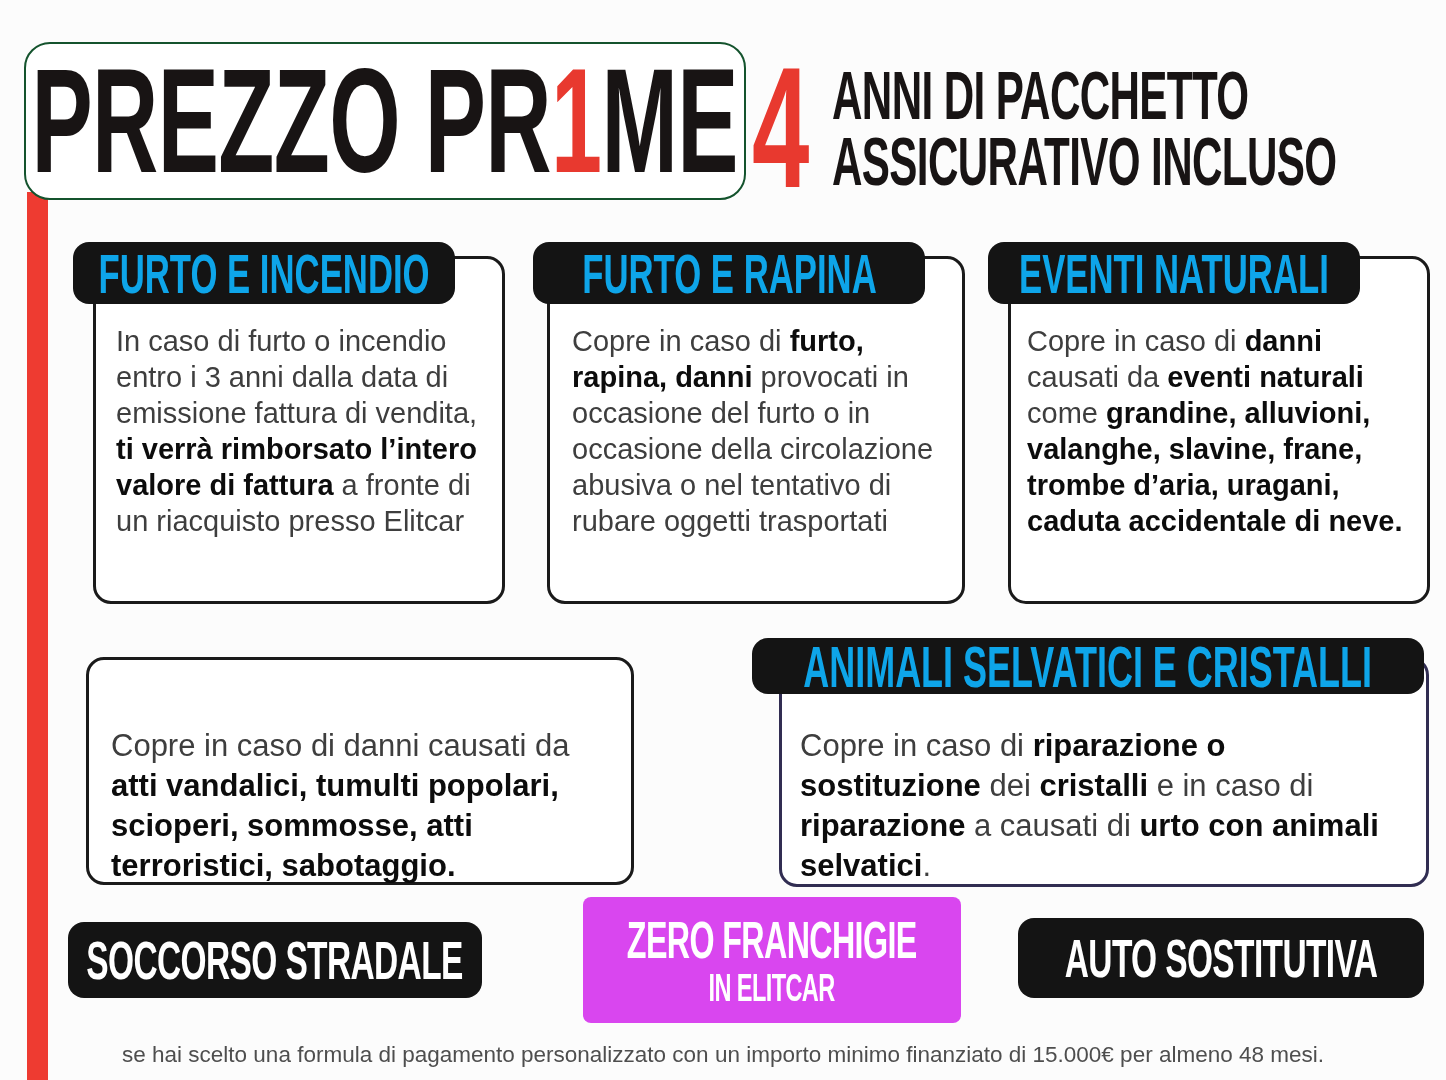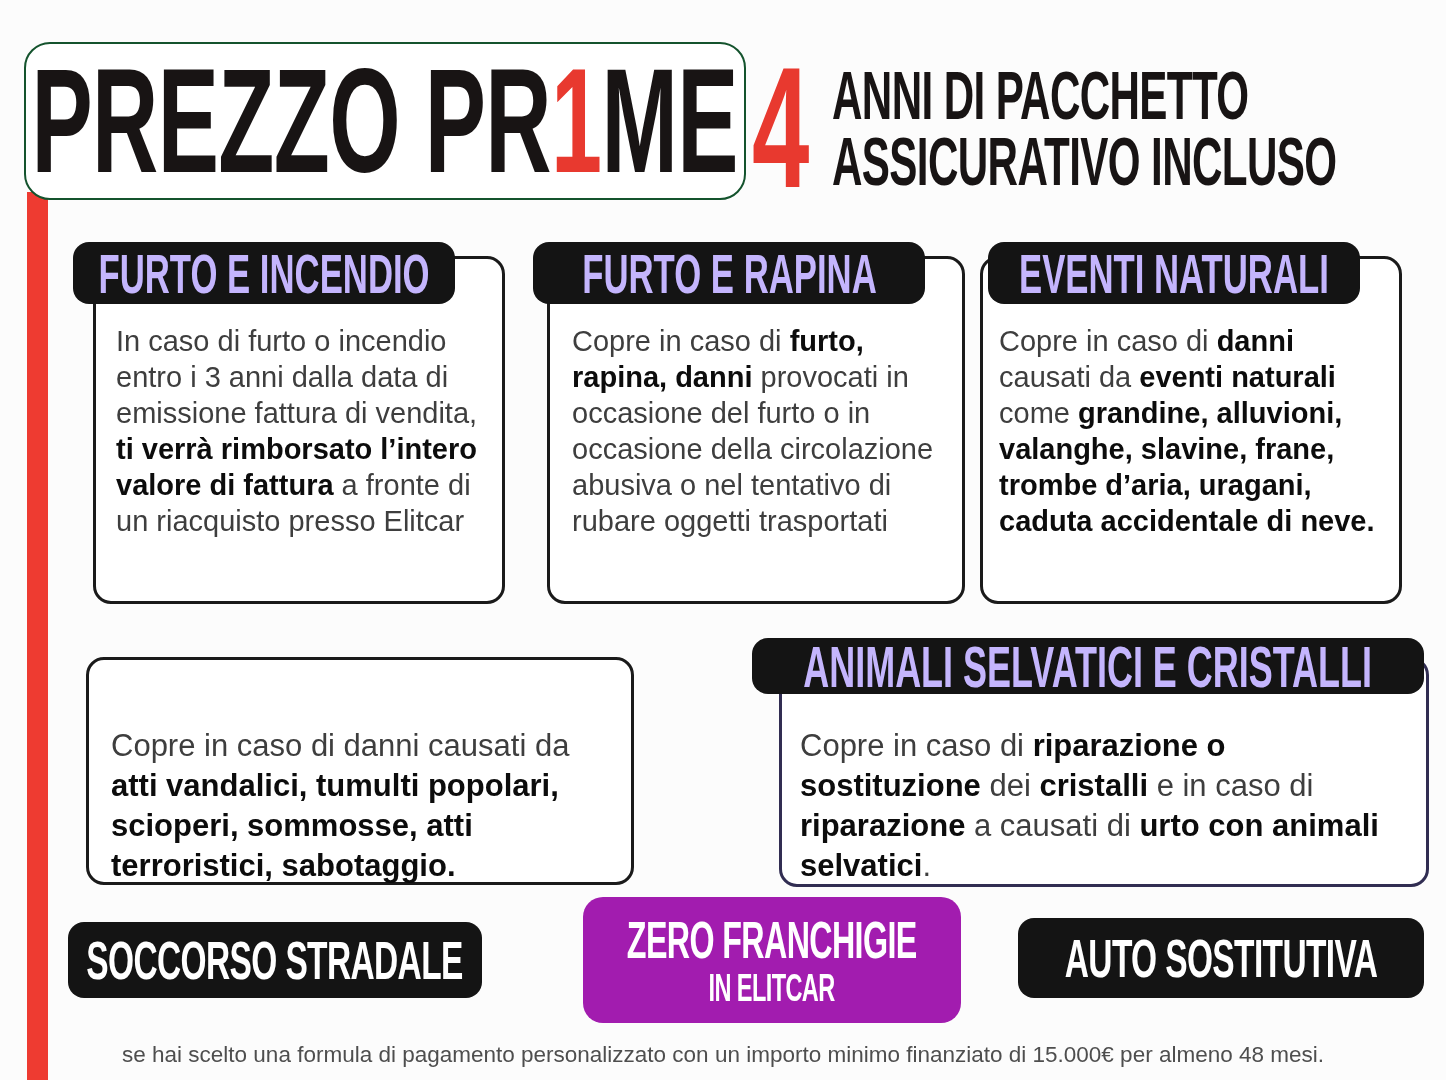--- a/index.html
+++ b/index.html
@@ -37,53 +37,53 @@
   }
   .banner-lines { position:absolute; left:80px; top:14px; }
   .banner-line {
     display:block; font-size:68px; line-height:66px; font-weight:bold;
     color:#181414; letter-spacing:-1px;
   }
   .banner-line .cond { transform:scaleX(0.62); }
 
   
   .card-header {
-    position:absolute; background:#141414; color:#c4b5fd;
+    position:absolute; background:#141414; color:#0ea5e9;
     border-radius:16px; display:flex; align-items:center; justify-content:center;
     z-index:4;
   }
   .card-header .cond { letter-spacing:0; }
   .card-body {
     position:absolute; background:#ffffff; border:3px solid #1a1a1a;
     border-radius:18px; z-index:2;
     color:#3e3e3e;
   }
   .card-body b { color:#0c0c0c; font-weight:bold; }
 
   .h1a { left:73px;  top:242px; width:382px; height:62px; font-size:56px; }
   .h1b { left:533px; top:242px; width:392px; height:62px; font-size:56px; }
   .h1c { left:988px; top:242px; width:372px; height:62px; font-size:56px; }
   .b1a { left:93px;   top:256px; width:412px; height:348px; padding:64px 16px 0 20px; font-size:29px; line-height:36px; }
   .b1b { left:547px;  top:256px; width:418px; height:348px; padding:64px 16px 0 22px; font-size:29px; line-height:36px; }
-  .b1c { left:980px; top:256px; width:422px; height:348px; padding:64px 14px 0 16px; font-size:29px; line-height:36px; }
+  .b1c { left:1008px; top:256px; width:422px; height:348px; padding:64px 14px 0 16px; font-size:29px; line-height:36px; }
 
   .h2a { left:63px;  top:641px; width:537px; height:64px; font-size:58px; }
   .h2b { left:752px; top:638px; width:672px; height:56px; font-size:58px; }
   .b2a { left:86px;  top:657px; width:548px; height:228px; padding:66px 20px 0 22px; font-size:31px; line-height:40px; }
   .b2b { left:779px; top:657px; width:650px; height:230px; padding:66px 18px 0 18px; font-size:31px; line-height:40px;
          border-color:#312d52; }
 
   
   .pill {
     position:absolute; border-radius:16px; color:#ffffff;
     display:flex; flex-direction:column; align-items:center; justify-content:center;
     z-index:2;
   }
   .pill-black { background:#141414; }
-  .pill-red   { background:#a21caf; border-radius:20px; }
+  .pill-red   { background:#d946ef; border-radius:8px; }
   .pill-left  { left:68px;  top:922px; width:414px; height:76px; font-size:54px; }
   .pill-center{ left:583px; top:897px; width:378px; height:126px; }
   .pill-right { left:1018px;top:918px; width:406px; height:80px; font-size:54px; }
   .pill-center .line1 { font-size:52px; line-height:56px; }
   .pill-center .line2 { font-size:38px; line-height:40px; }
 
   
   .footer {
     position:absolute; left:0; right:0; top:1042px; text-align:center;
     font-size:22.5px; color:#4e4e4e; letter-spacing:0;

